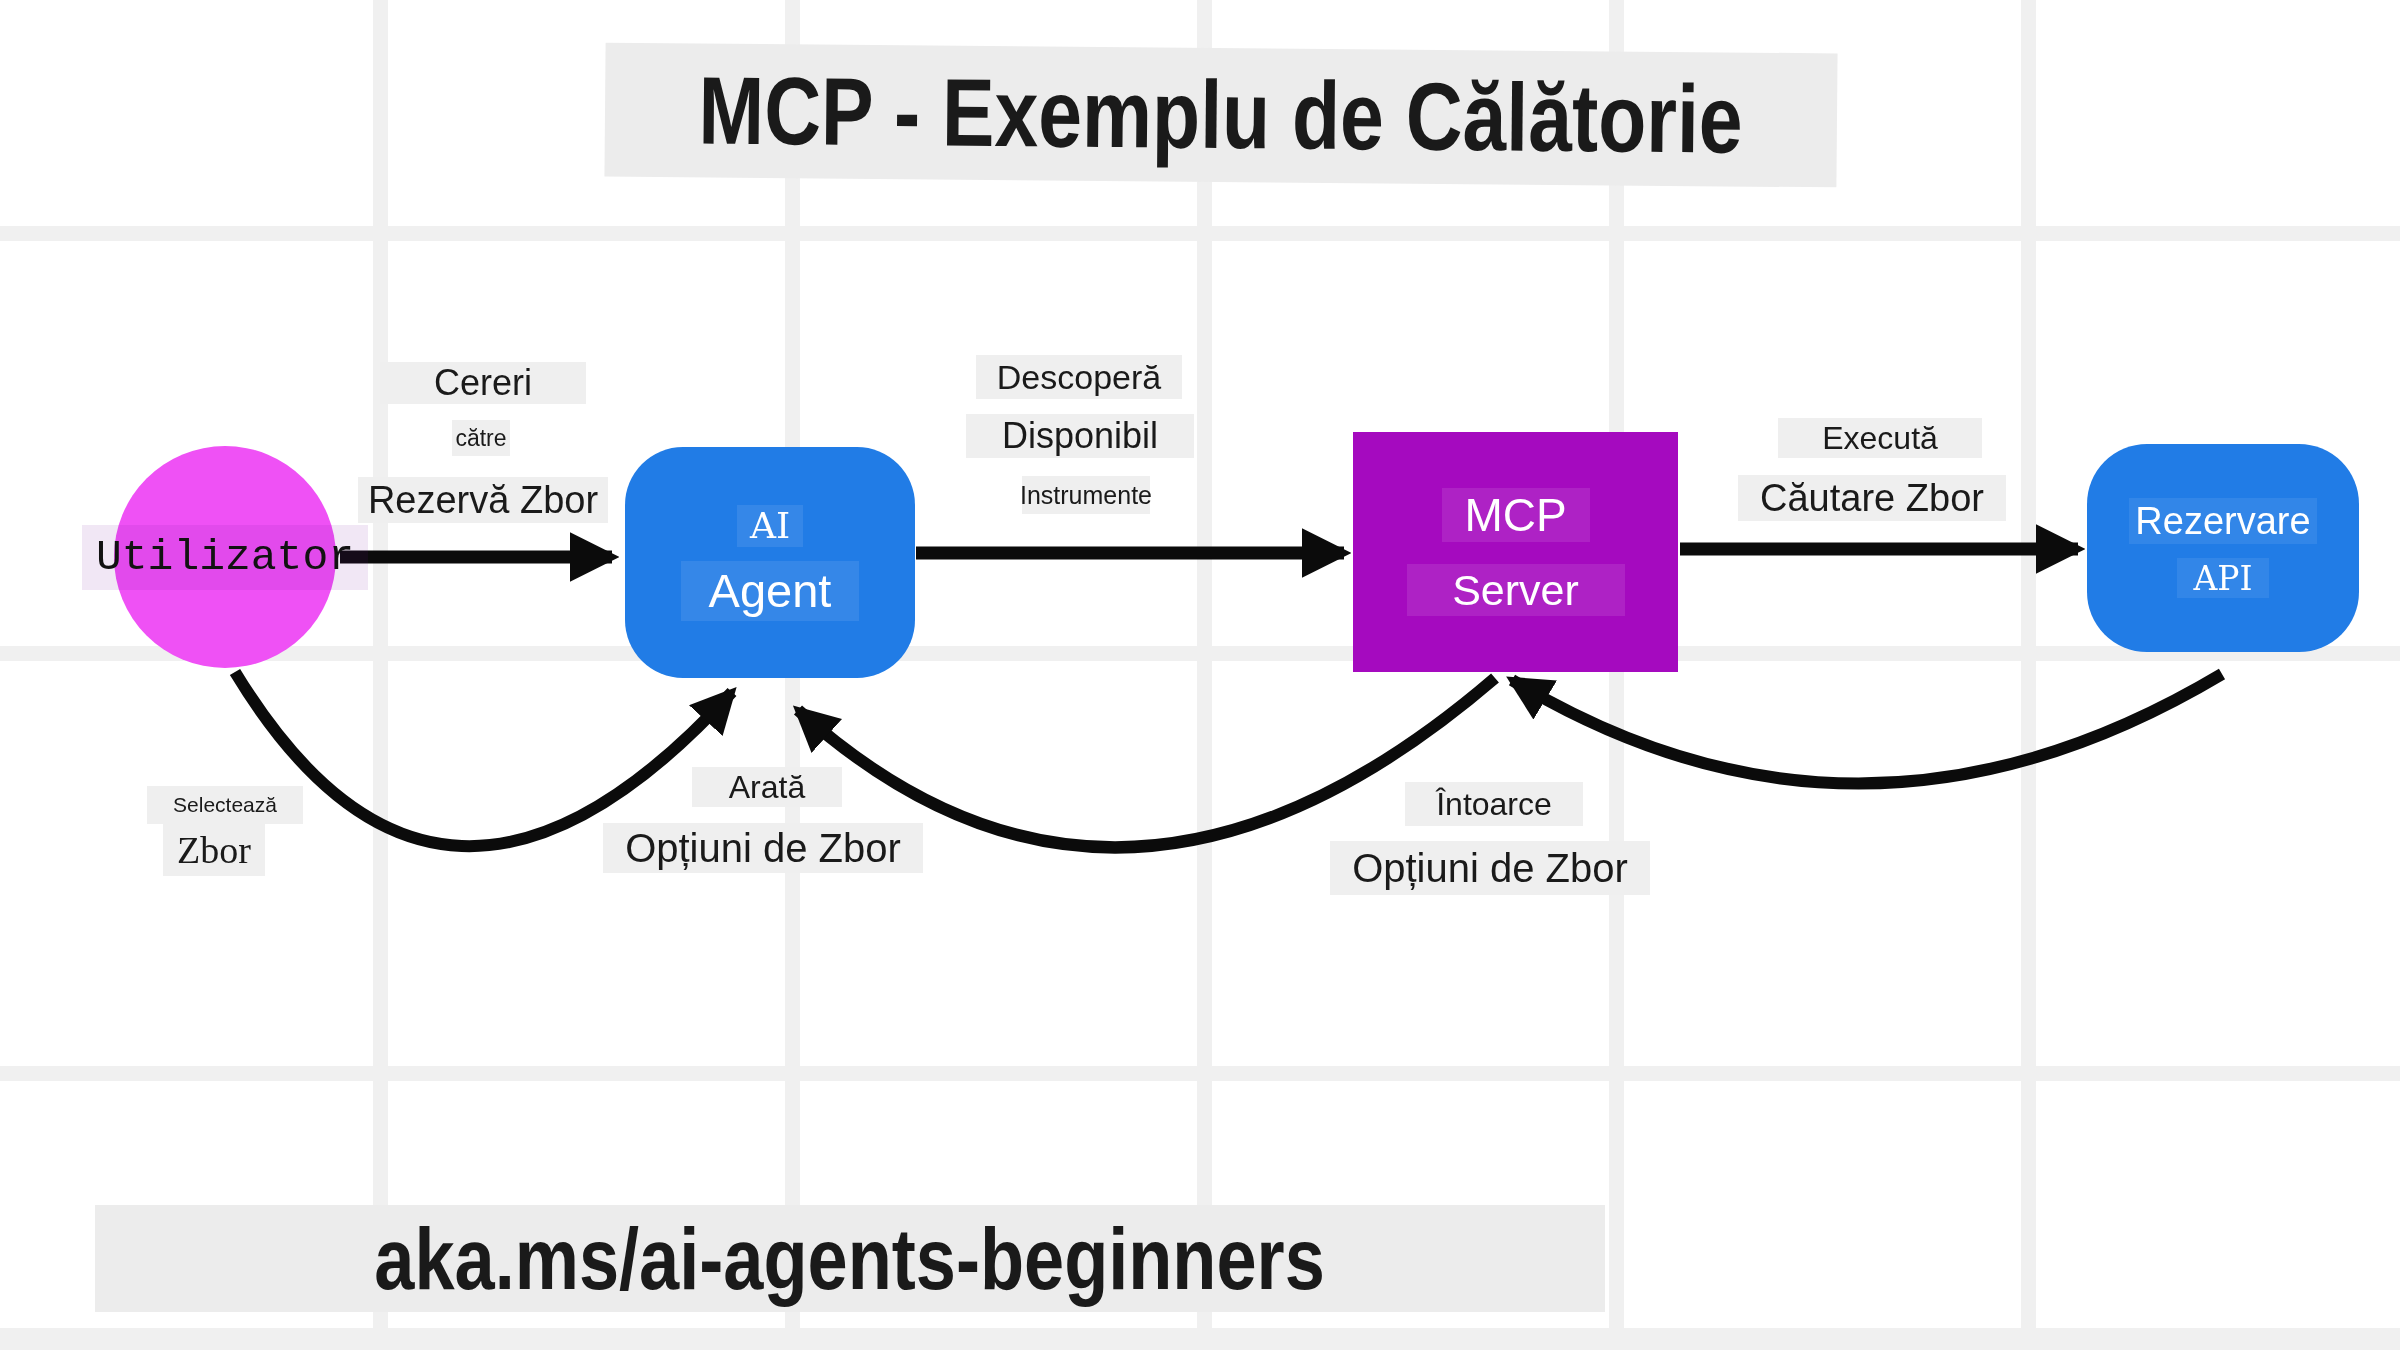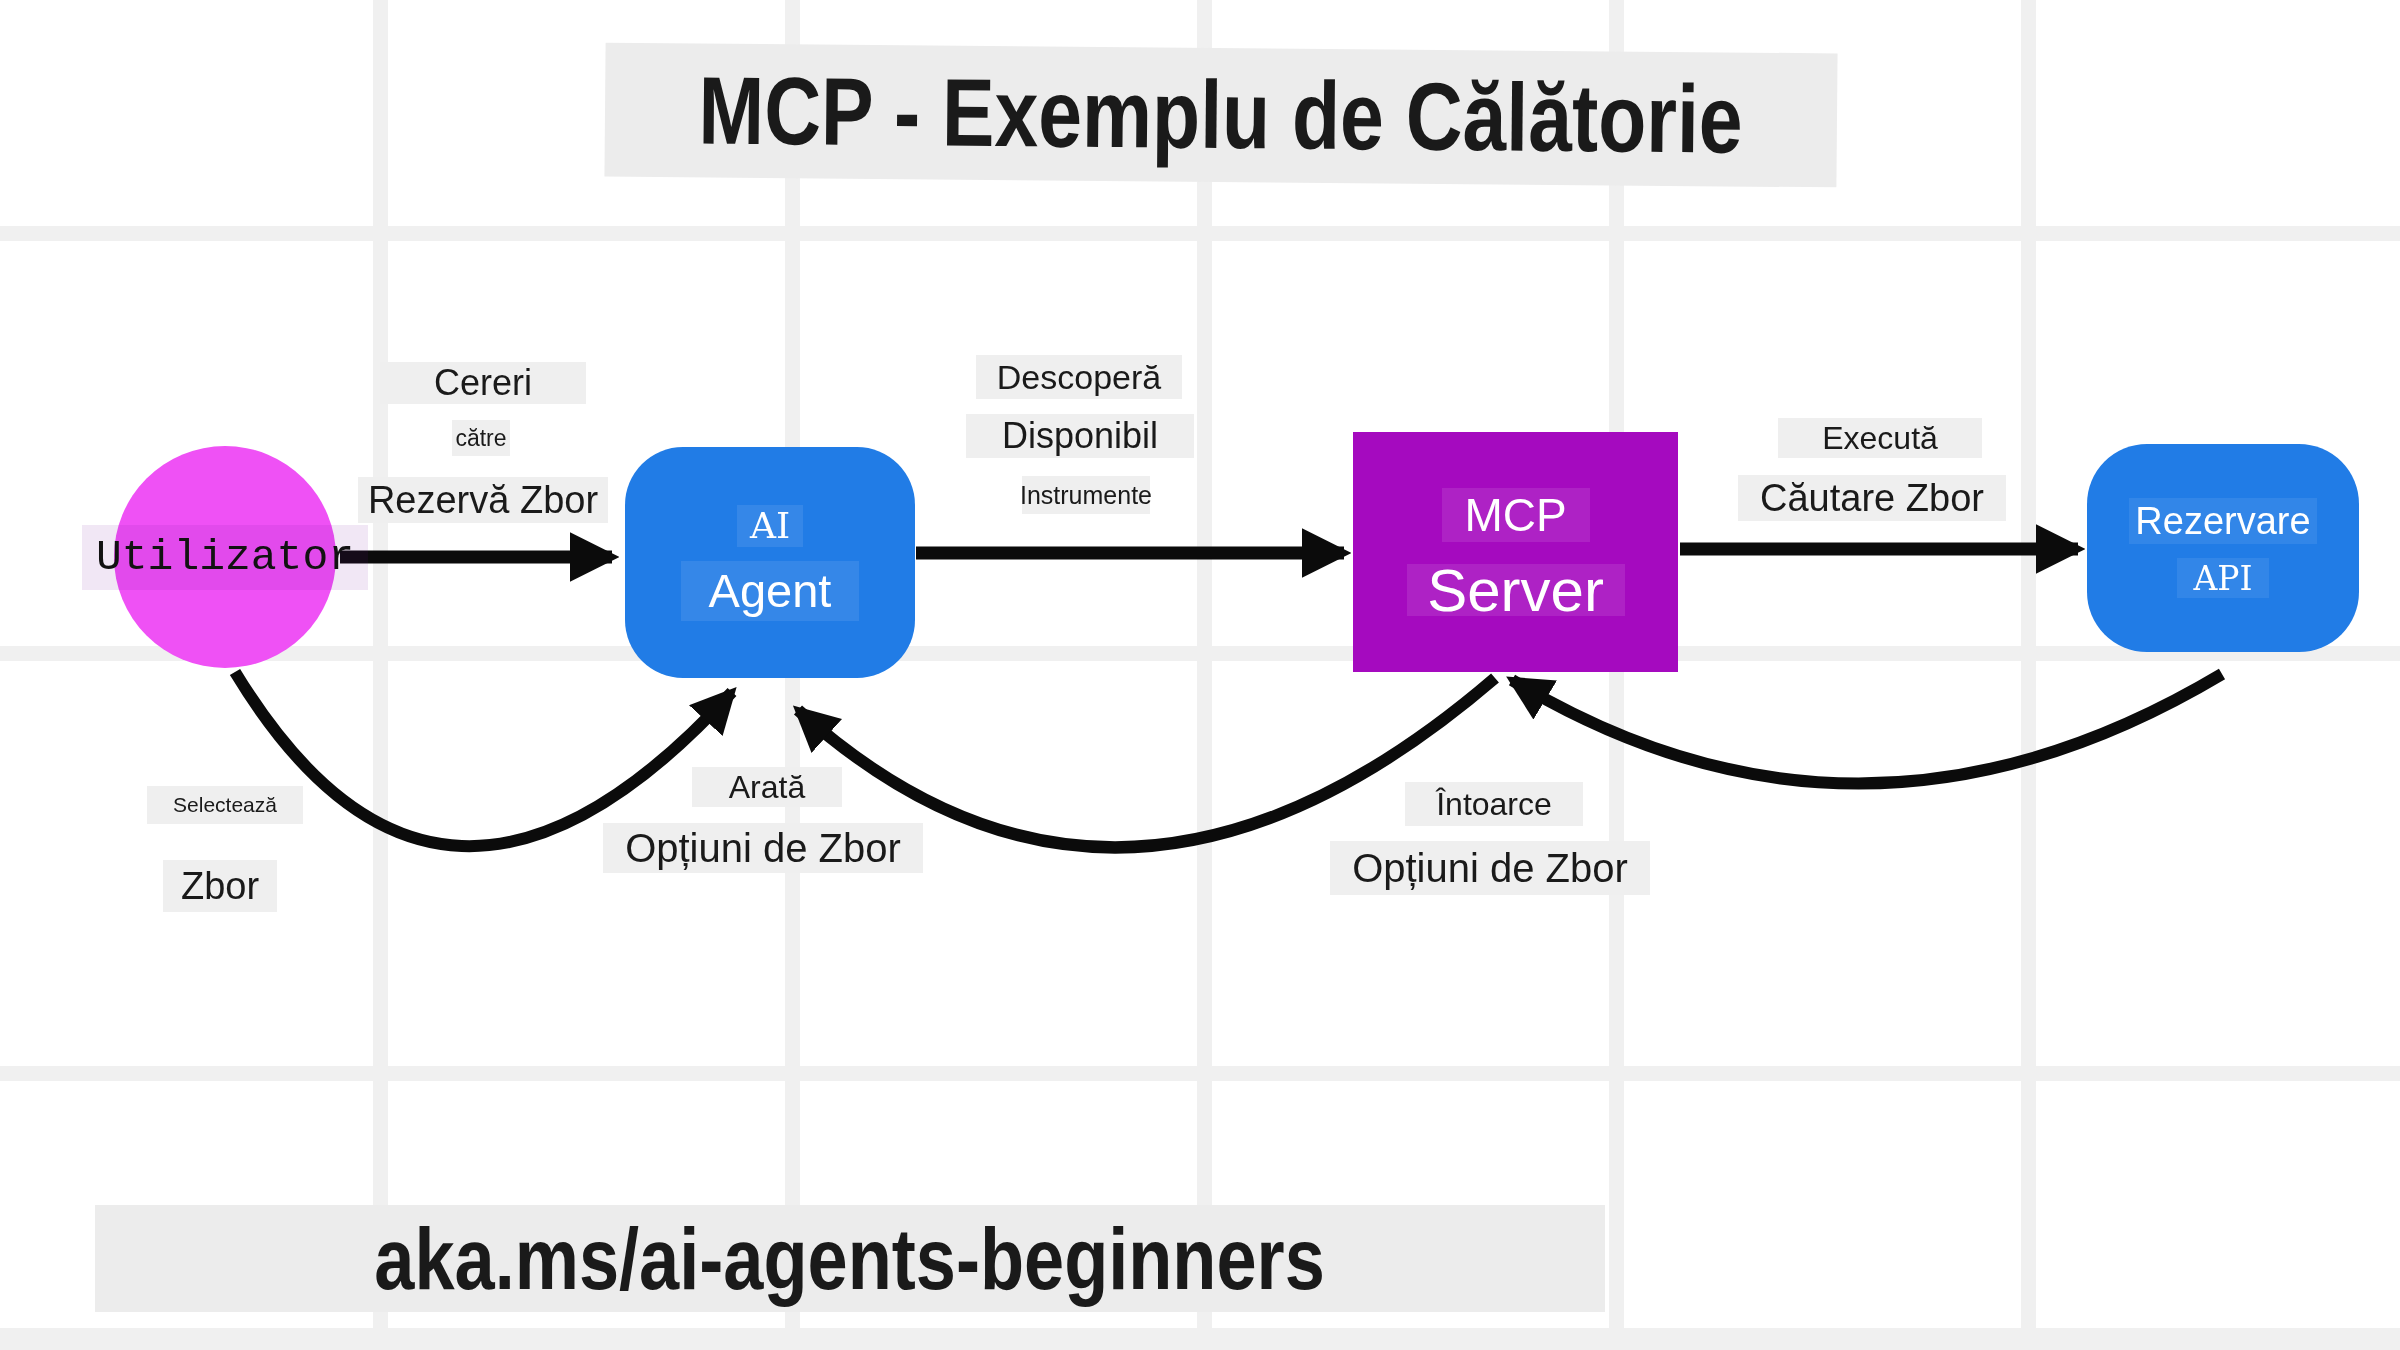--- a/index.html
+++ b/index.html
@@ -55,41 +55,41 @@
     </div>
   </div>
 
   <div class="node" style="left: 625px; top: 447px; width: 290px; height: 231px; border-radius: 58px; background-color: rgb(33, 124, 230);">
     <div class="txtband serif" style="background:rgba(255,255,255,0.09);width:66px;height:42px;font-size:36px;margin-bottom:14px;">AI</div>
     <div class="txtband" style="background:rgba(255,255,255,0.09);width:178px;height:60px;font-size:47px;">Agent</div>
   </div>
 
   <div class="node" style="left: 1353px; top: 432px; width: 325px; height: 240px; background-color: rgb(165, 10, 191);">
     <div class="txtband" style="background:rgba(255,255,255,0.10);width:148px;height:54px;font-size:46px;margin-bottom:22px;">MCP</div>
-    <div class="txtband" style="background:rgba(255,255,255,0.10);width:218px;height:52px;font-size:60px;">Server</div>
+    <div class="txtband" style="background:rgba(255,255,255,0.10);width:218px;height:52px;font-size:43px;">Server</div>
   </div>
 
   <div class="node" style="left: 2087px; top: 444px; width: 272px; height: 208px; border-radius: 60px; background-color: rgb(33, 124, 230);">
     <div class="txtband" style="background:rgba(255,255,255,0.08);width:188px;height:46px;font-size:38px;margin-bottom:14px;">Rezervare</div>
     <div class="txtband serif" style="background:rgba(255,255,255,0.08);width:92px;height:40px;font-size:33px;">API</div>
   </div>
 
   <div class="band" style="left:380px;top:362px;width:206px;height:42px;font-size:36px;">Cereri</div>
   <div class="band" style="left:452px;top:420px;width:58px;height:36px;font-size:23px;">către</div>
   <div class="band" style="left:358px;top:477px;width:250px;height:46px;font-size:38px;">Rezervă Zbor</div>
 
   <div class="band" style="left:976px;top:355px;width:206px;height:44px;font-size:34px;">Descoperă</div>
   <div class="band" style="left:966px;top:414px;width:228px;height:44px;font-size:36px;">Disponibil</div>
   <div class="band" style="left:1022px;top:476px;width:128px;height:38px;font-size:25px;">Instrumente</div>
 
   <div class="band" style="left:1778px;top:418px;width:204px;height:40px;font-size:32px;">Execută</div>
   <div class="band" style="left:1738px;top:475px;width:268px;height:46px;font-size:38px;">Căutare Zbor</div>
 
   <div class="band" style="left:147px;top:786px;width:156px;height:38px;font-size:21px;">Selectează</div>
-  <div class="band" style="left:163px;top:860px;width:114px;height:52px;font-size:38px;">Zbor</div>
+  <div class="band" style="left:163px;top:824px;width:102px;height:52px;font-size:38px;font-family:Liberation Serif, serif;">Zbor</div>
 
   <div class="band" style="left:692px;top:767px;width:150px;height:40px;font-size:32px;">Arată</div>
   <div class="band" style="left:603px;top:823px;width:320px;height:50px;font-size:40px;">Opțiuni de Zbor</div>
 
   <div class="band" style="left:1405px;top:782px;width:178px;height:44px;font-size:32px;">Întoarce</div>
   <div class="band" style="left:1330px;top:841px;width:320px;height:54px;font-size:40px;">Opțiuni de Zbor</div>
 
   <div class="band" style="left:95px;top:1205px;width:1510px;height:107px;background:#ececec;">
     <span class="cond" style="font-size:88px;font-weight:600;">aka.ms/ai-agents-beginners</span>
   </div>

